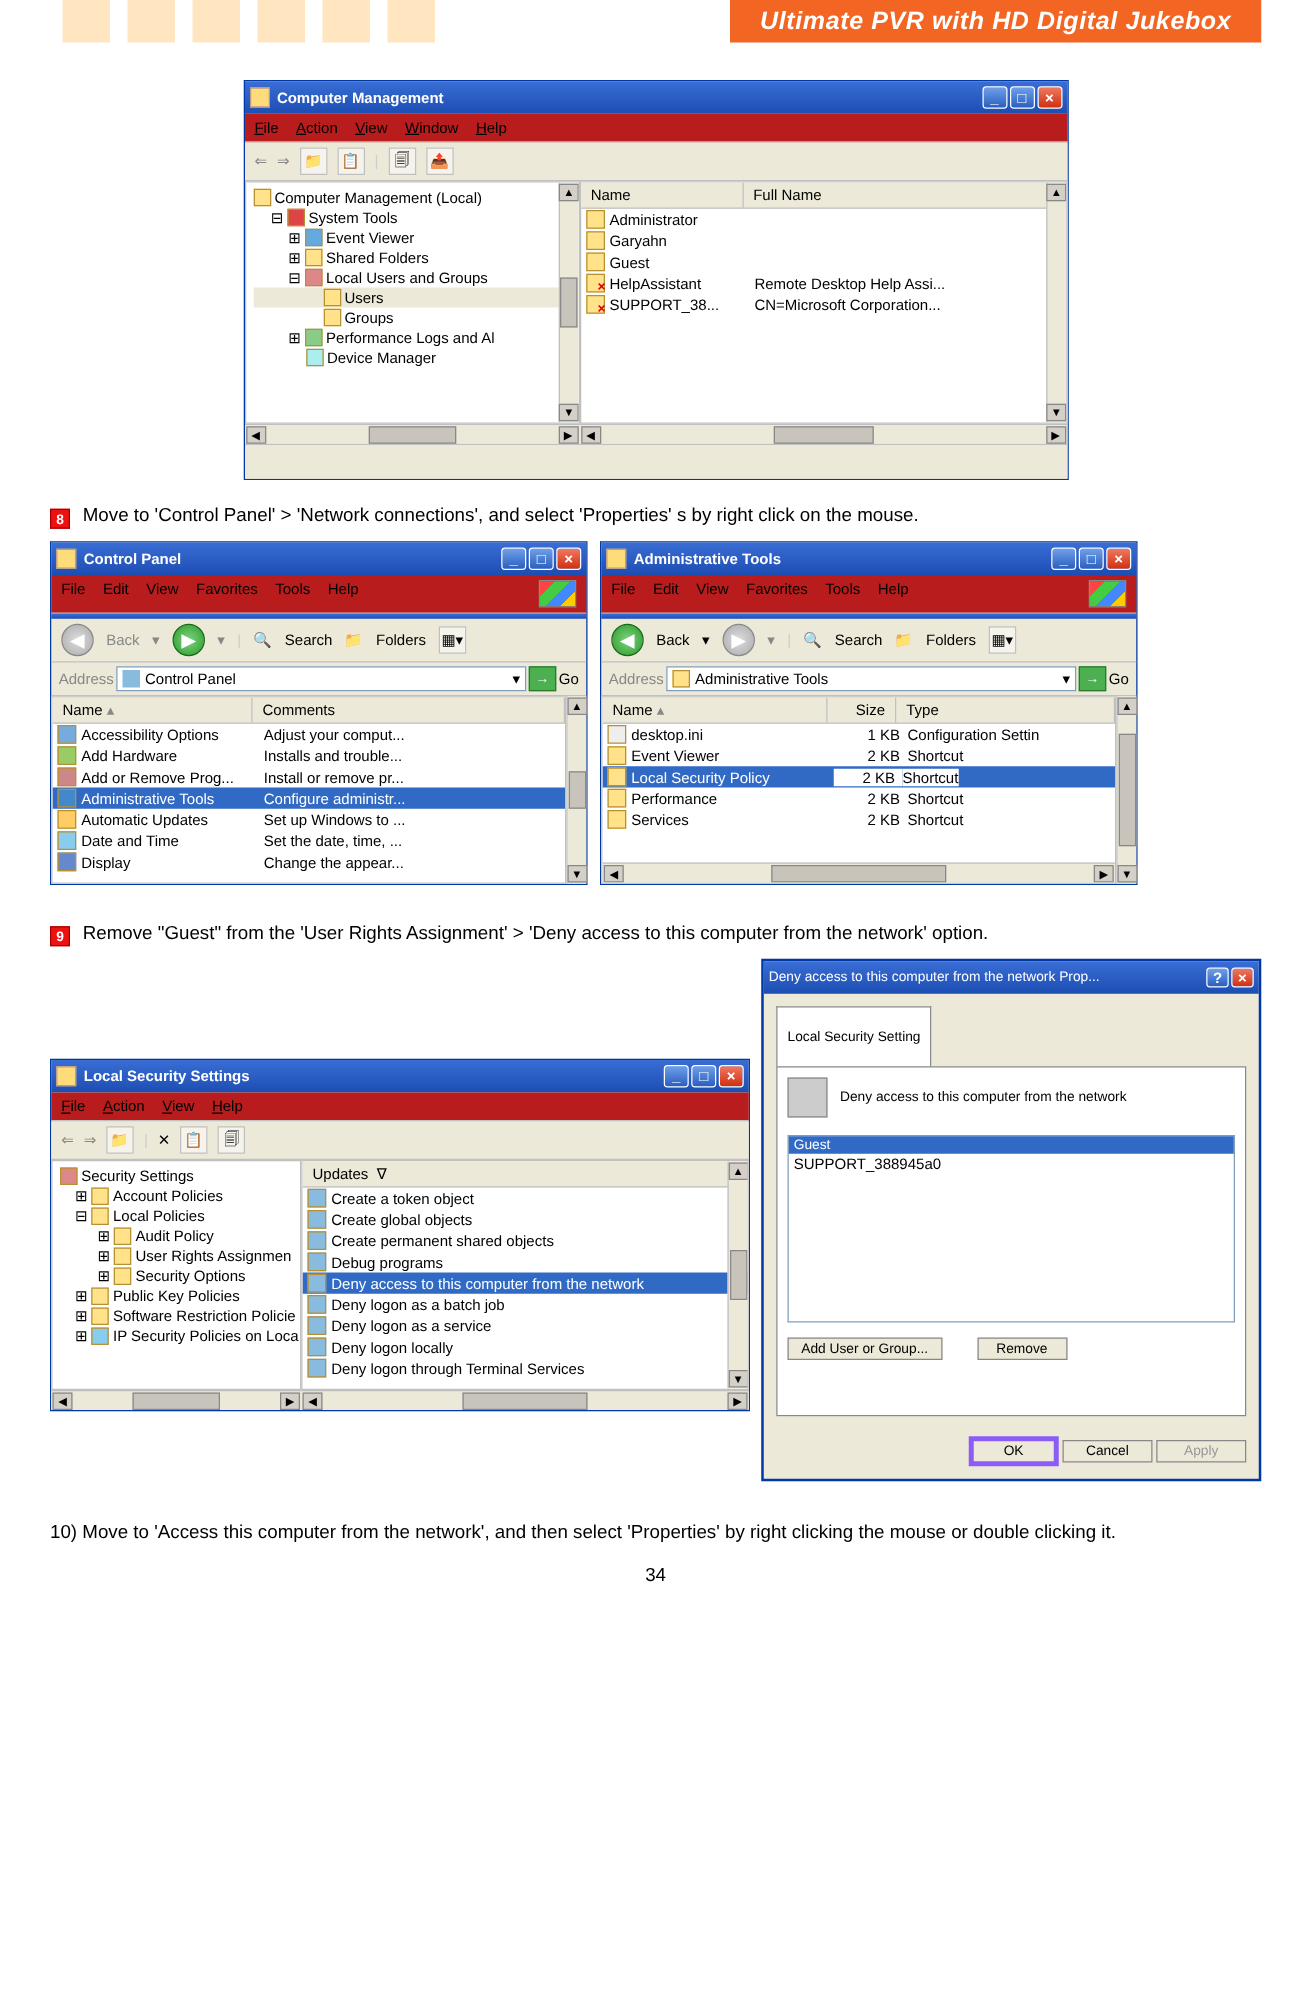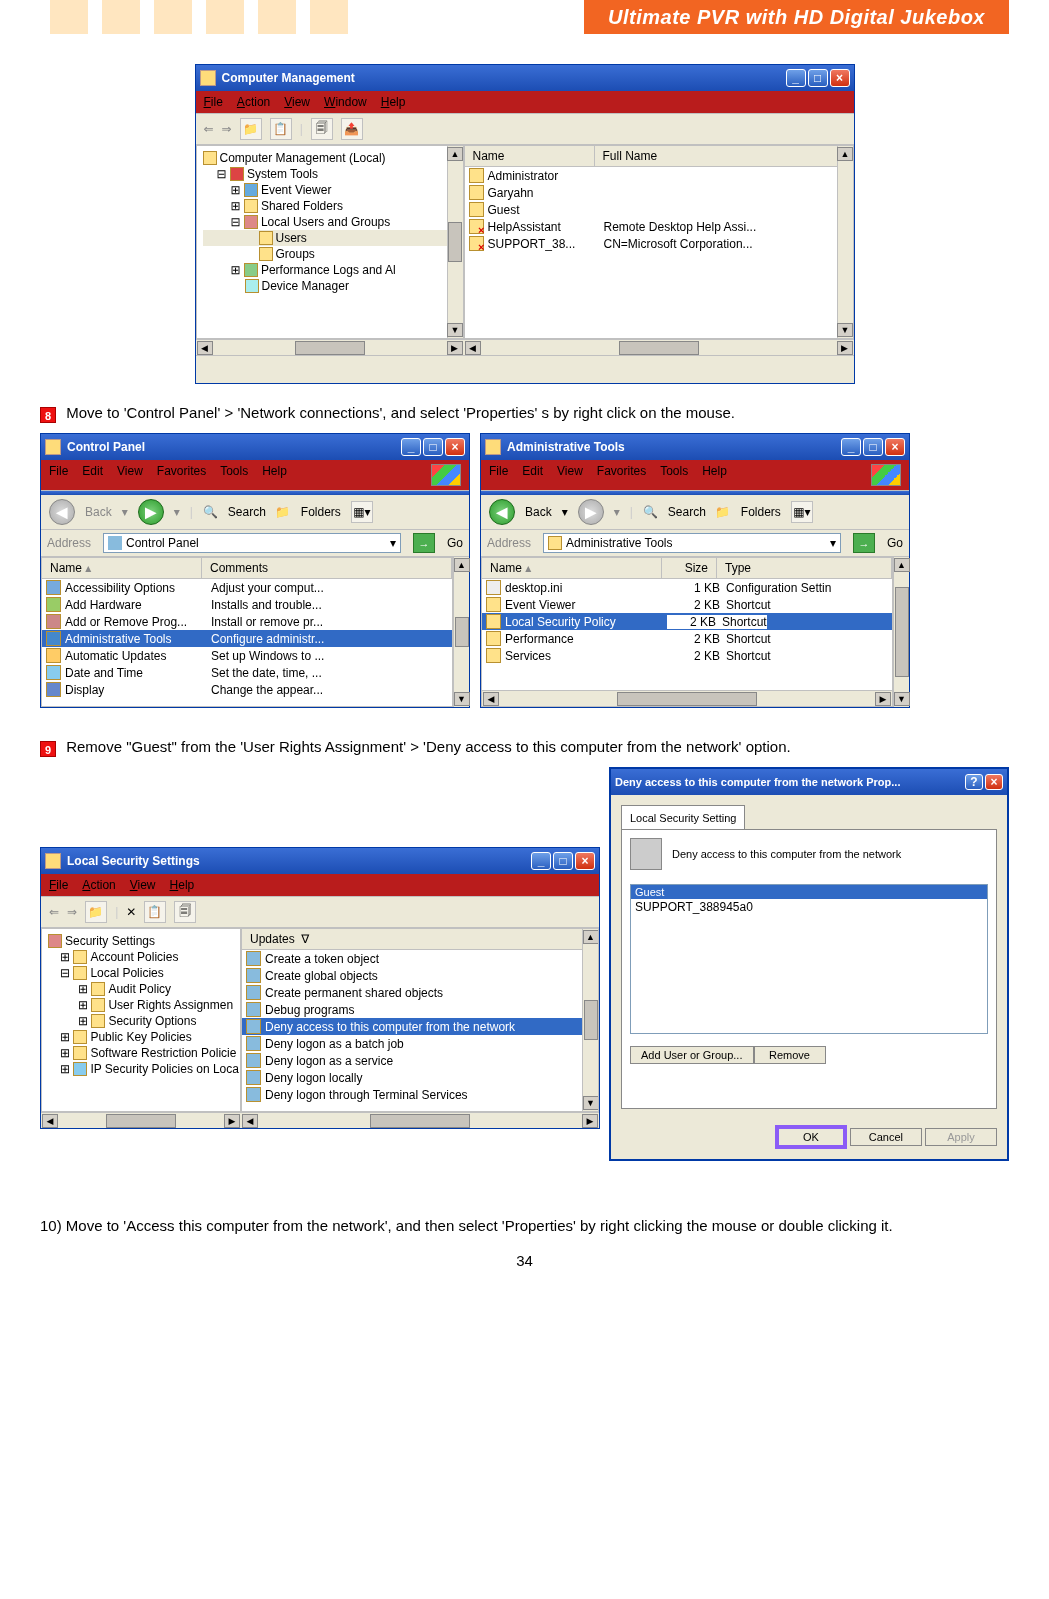--- a/index.html
+++ b/index.html
@@ -32,34 +32,34 @@
   .listhdr .col { padding:3px 8px; border-right:1px solid #c0c0c0; font-weight:normal;}
   .row { display:flex; padding:1px 4px; align-items:center;}
   .row .ic { width:15px; height:15px; margin-right:4px; background:#ffe28a; border:1px solid #b89030; display:inline-block;}
   .row.sel { background:#316ac5; color:#fff;}
   .tree-pane .line { white-space:nowrap; padding:1px 0;}
   .tree-pane .ic { display:inline-block; width:14px;height:14px;background:#ffe28a;border:1px solid #b89030;vertical-align:-3px;margin-right:3px;}
   .scrollbar-h { height:16px; background:#ece9d8; border-top:1px solid #c0c0c0; display:flex; align-items:center; justify-content:space-between; padding:0 1px;}
   .sbtn { width:16px;height:14px;background:#d4d0c8;border:1px solid #888;font-size:9px;display:flex;align-items:center;justify-content:center;}
   .thumb { height:14px; background:#c8c4bc; border:1px solid #888; }
   .scrollbar-v { width:16px; background:#ece9d8; border-left:1px solid #c0c0c0; display:flex; flex-direction:column; align-items:center; justify-content:space-between; padding:1px 0;}
-  .addressbar { display:flex; align-items:center; padding:3px 6px; gap:12px; border-bottom:1px solid #c0c0c0;}
+  .addressbar { display:flex; align-items:center; padding:3px 6px; gap:2px; border-bottom:1px solid #c0c0c0;}
   .addrfield { flex:1; background:#fff; border:1px solid #7f9db9; height:20px; display:flex;align-items:center; padding:0 4px; gap:4px;}
   .gobtn { width:22px; height:20px; background:#4caf50;border:1px solid #2a7a2a;color:#fff;display:flex;align-items:center;justify-content:center;font-size:11px;font-weight:bold;}
   .explorer-toolbar { display:flex; align-items:center; gap:10px; padding:4px 8px; border-bottom:1px solid #c0c0c0;}
   .circ { width:26px;height:26px;border-radius:50%;display:flex;align-items:center;justify-content:center;color:#fff;font-weight:bold;font-size:14px;}
   .circ.green{background:radial-gradient(#7ed37e,#2a9a2a);border:1px solid #1a6a1a;}
   .circ.grey{background:radial-gradient(#ddd,#aaa);border:1px solid #888;}
   .bluebar { height:4px; background:linear-gradient(#3a6ed5,#1c4db3);}
   .xp-flag { width:30px;height:22px; background:linear-gradient(135deg,#f44 0 25%,#4c4 25% 50%,#48f 50% 75%,#fc0 75% 100%); border:1px solid #888; margin-left:auto;}
   .two-col { display:flex; gap:10px; }
   .dlg { border:2px solid #0039a6; background:#ece9d8; font-family:Tahoma,Arial,sans-serif; font-size:11px;}
   .dlg .titlebar { font-size:11px;}
   .dlg-body { padding:10px; }
-  .tab { display:inline-block; background:#fff; border:1px solid #888; border-bottom:none; padding:6px 8px; font-size:11px;}
+  .tab { display:inline-block; background:#fff; border:1px solid #888; border-bottom:none; padding:18px 8px; font-size:11px;}
   .groupbox { border:1px solid #888; background:#fff; padding:8px; margin-top:-1px; }
   .dlg-btn { display:inline-block; min-width:72px; padding:2px 10px; background:#ece9d8; border:1px solid #888; text-align:center; font-size:11px;}
   .page-num { text-align:center; font-size:15px; margin-top:18px;}
   .user-ic-x { position:relative; }
   .user-ic-x::after{ content:'×'; color:#d00; position:absolute; right:-2px; bottom:-3px; font-weight:bold; font-size:11px;}
 </style>
 </head>
 <body>
 
 <div class="page">
@@ -473,42 +473,42 @@
                 <div class="sbtn">◀</div>
                 <div class="thumb" style="width:100px;"></div>
                 <div class="sbtn">▶</div>
               </div>
           </div>
         </div>
       </div>
 
       <div class="dlg" style="width:400px; position:absolute; right:0; top:0;">
         <div class="titlebar">
-          <span style="font-weight:bold;text-align:center;">Deny access to this computer from the network Prop...</span>
+          <span style="font-weight:normal;text-align:center;">Deny access to this computer from the network Prop...</span>
           <div class="winbtns">
             <div class="wb min" style="width:18px;height:16px;">?</div>
             <div class="wb close" style="width:18px;height:16px;">×</div>
           </div>
         </div>
         <div class="dlg-body">
           <div class="tab">Local Security Setting</div>
           <div class="groupbox" style="height:280px; position:relative;">
             <div style="display:flex; gap:10px; align-items:center;">
               <div style="width:32px;height:32px;background:#ccc;border:1px solid #888;"></div>
               <span>Deny access to this computer from the network</span>
             </div>
             <div style="border:1px solid #7f9db9;background:#fff;height:150px;margin-top:14px;">
               <div class="row sel" style="font-size:11px;">
                   <span>Guest</span>
                 </div>
               <div class="row" style="font-size:12px;">
                   <span>SUPPORT_388945a0</span>
                 </div>
             </div>
-            <div style="margin-top:12px; display:flex; gap:0;">
+            <div style="margin-top:12px; display:flex; gap:28px;">
               <div class="dlg-btn"><span>Add User or Group...</span></div>
               <div class="dlg-btn"><span>Remove</span></div>
             </div>
           </div>
           <div style="text-align:right; margin-top:16px;">
             <div class="dlg-btn" style="border:4px solid #8b5cf6;">OK</div>
             <div class="dlg-btn">Cancel</div>
             <div class="dlg-btn" style="color:#999">Apply</div>
           </div>
         </div>

